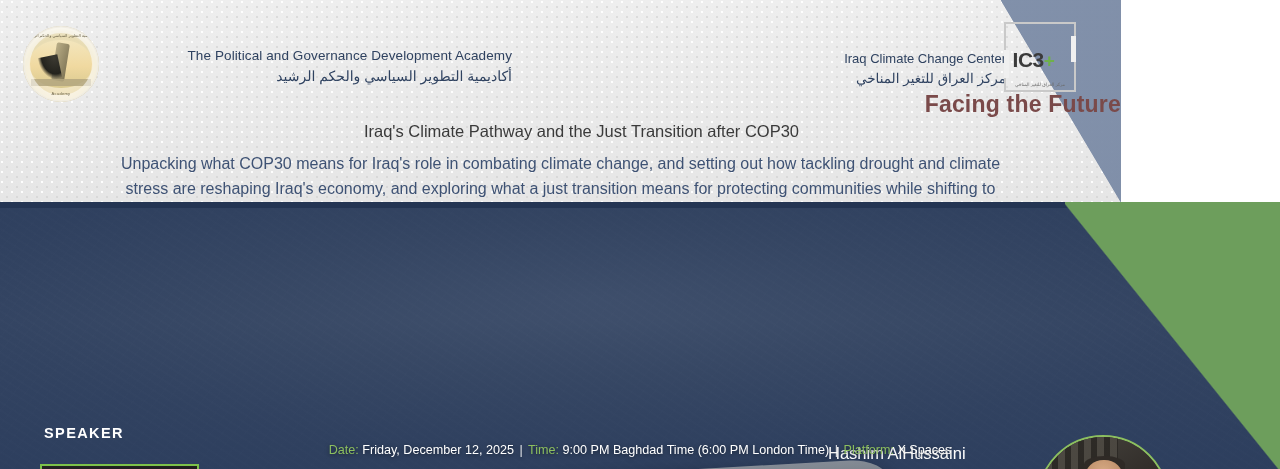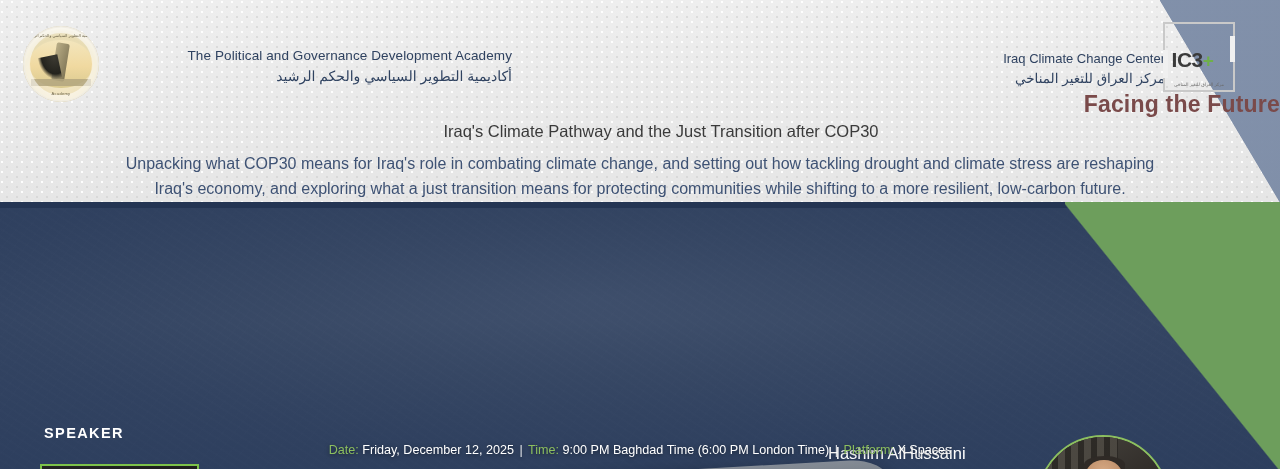--- a/index.html
+++ b/index.html
@@ -5,21 +5,21 @@
   html,body{margin:0;padding:0;}
   body{
     width:1280px;height:469px;overflow:hidden;
     font-family:"Liberation Sans", sans-serif;
     background:#ffffff;
   }
   .poster{position:relative;width:1280px;height:469px;overflow:hidden;}
 
   
   .header{
-    position:absolute;left:0;top:0;width:1280px;height:202px;
+    position:absolute;left:0;top:0;width:1121px;height:202px;
     background:
       radial-gradient(circle at 2px 2px, rgba(255,255,255,.95) 1.1px, rgba(0,0,0,0) 1.4px) 0 0/10px 10px,
       radial-gradient(circle at 2px 2px, rgba(205,205,205,.55) 1.1px, rgba(0,0,0,0) 1.4px) 5px 5px/10px 10px,
       linear-gradient(180deg,#eeeeee 0%,#e9e9e9 60%,#e6e6e6 100%);
     overflow:hidden;
   }
   .hdr-corner{
     position:absolute;right:0;top:0;width:120px;height:202px;
     background:linear-gradient(to bottom left, #7b8ba6 0%, #7b8ba6 50%, rgba(0,0,0,0) 50.4%);
     opacity:.95;

